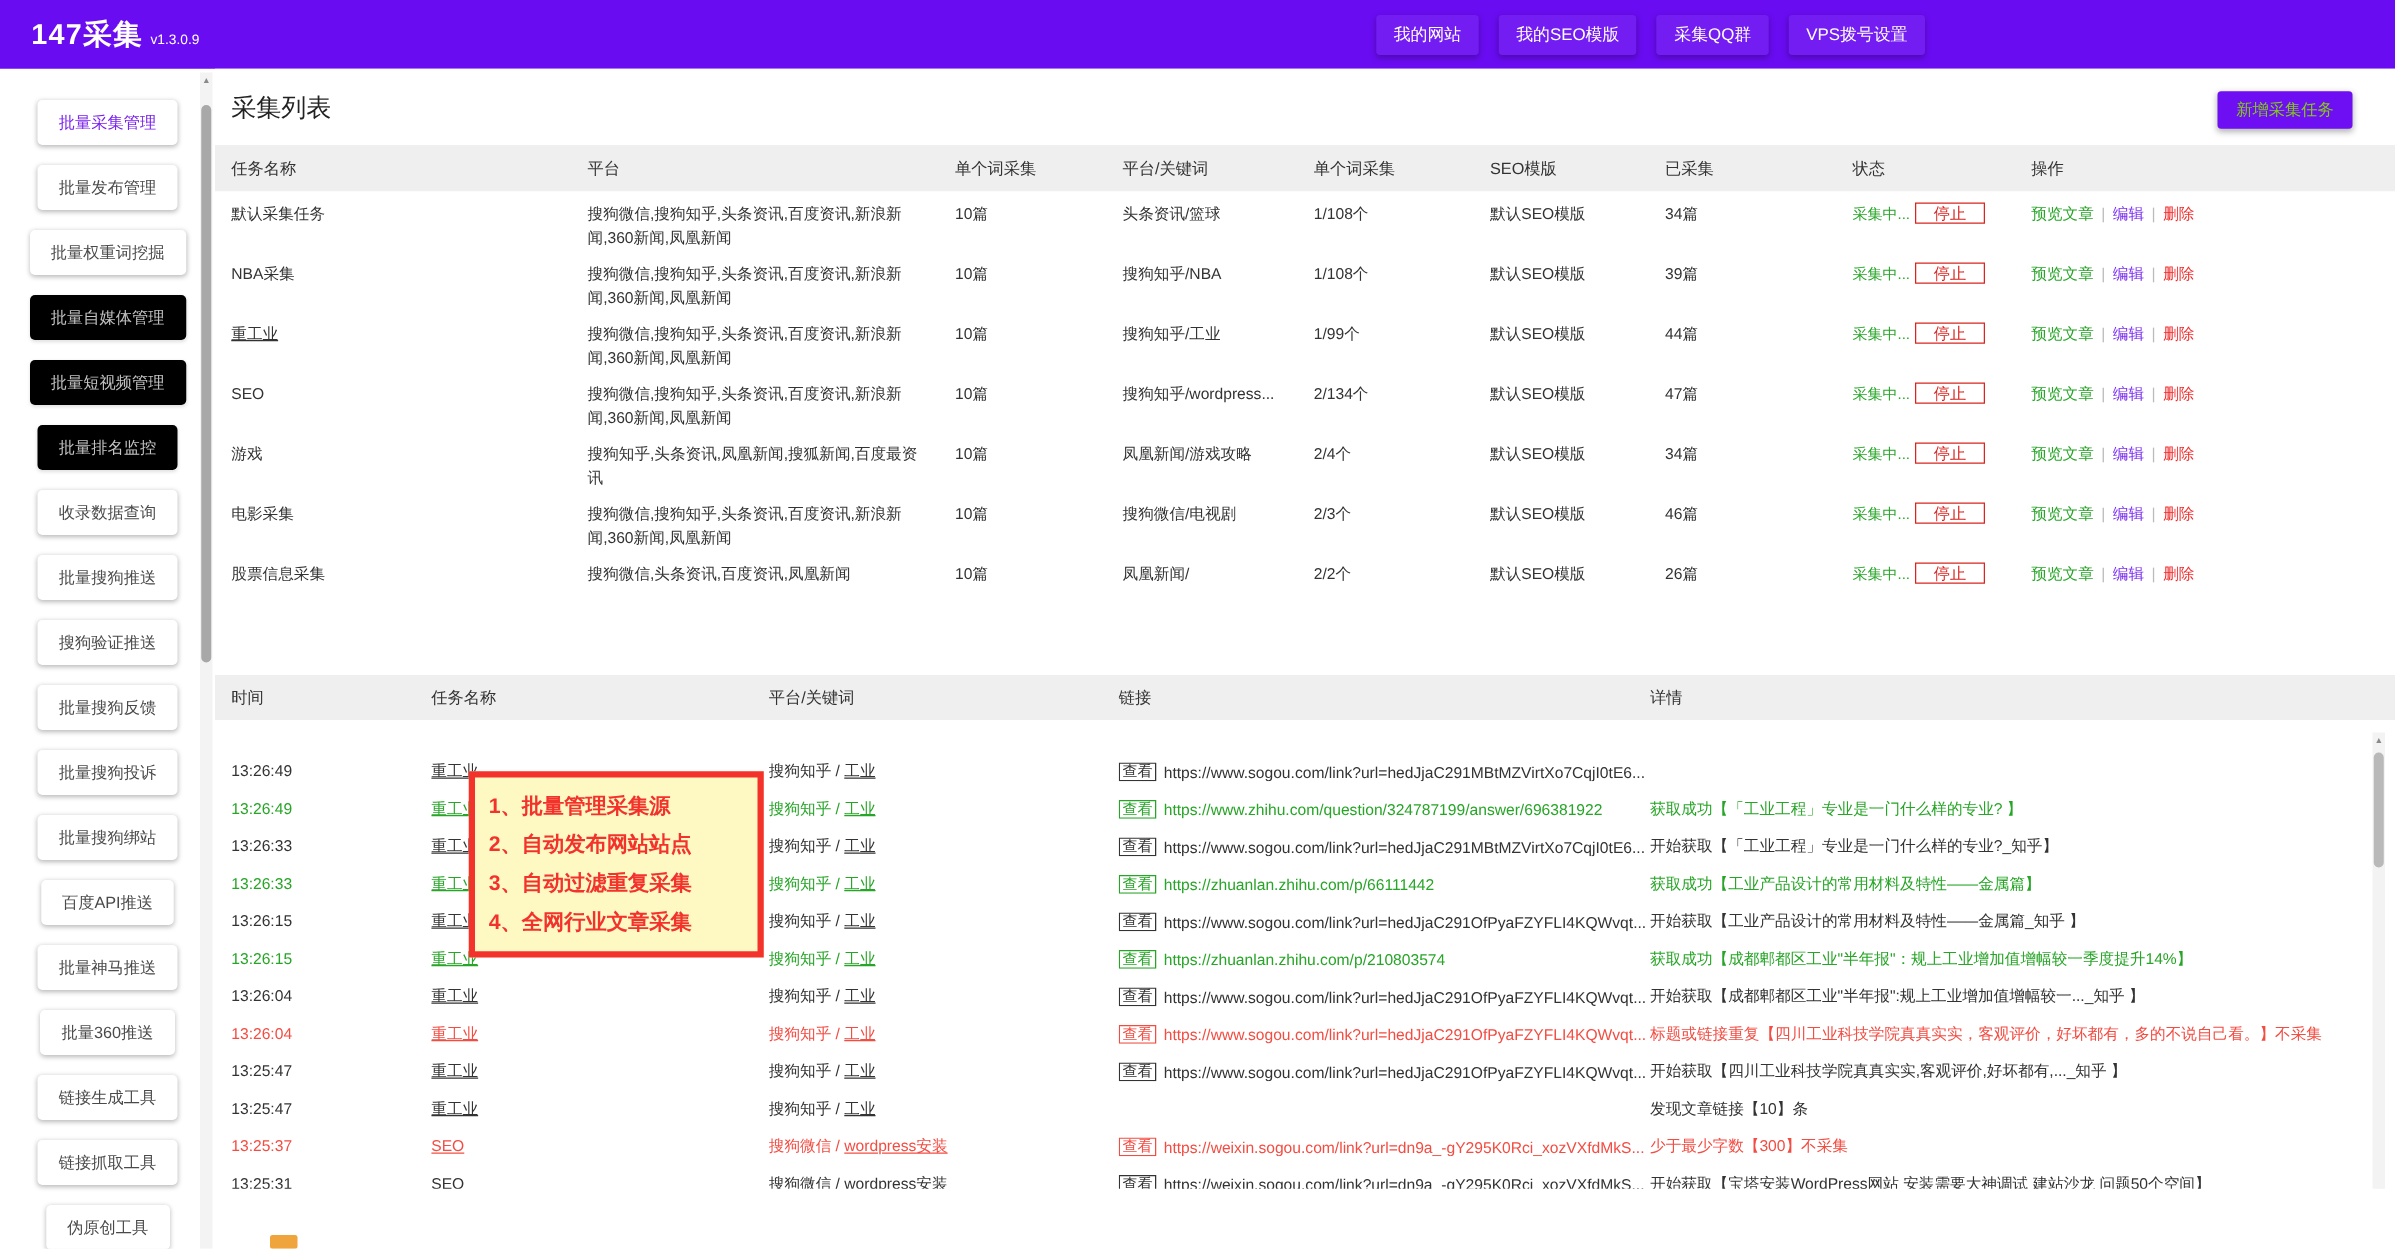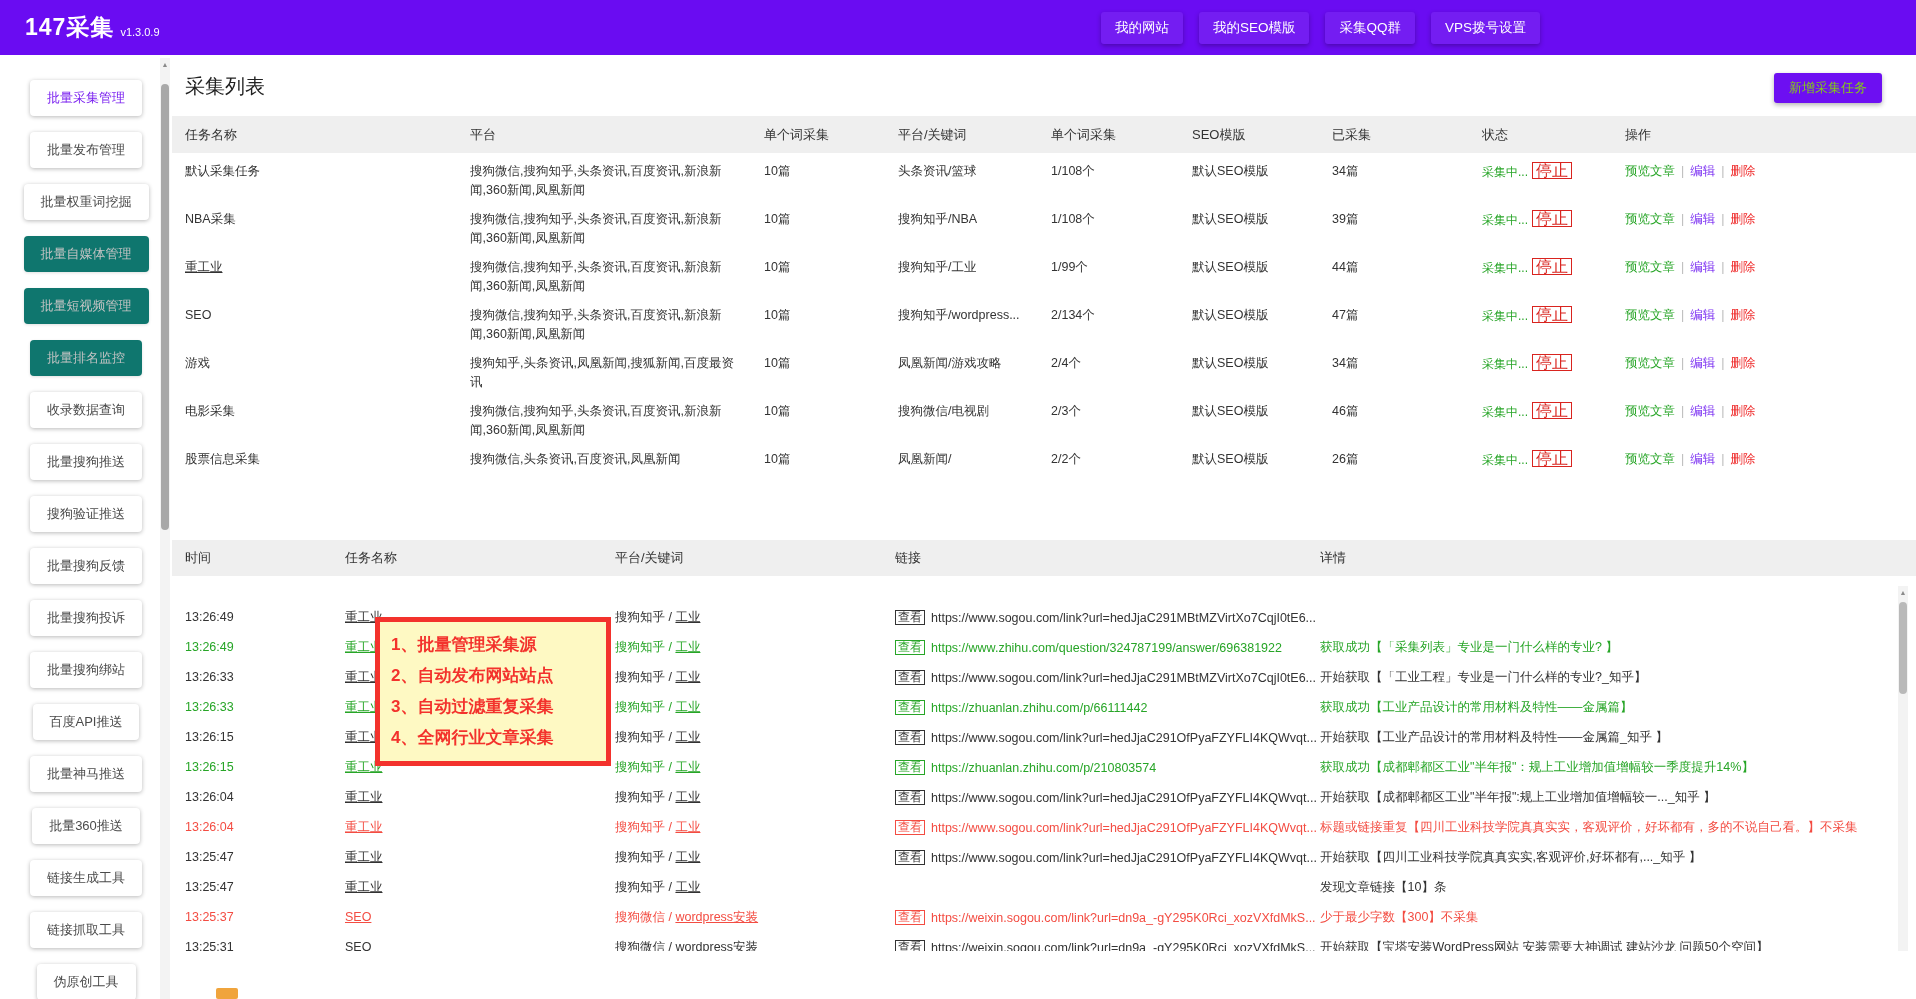--- a/index.html
+++ b/index.html
@@ -15,21 +15,21 @@
   .brand .ver{font-size:11px;margin-left:6px;margin-top:8px;}
   .top-nav{position:absolute;right:376px;top:0;height:55px;display:flex;align-items:center;gap:16px;}
   .nav-btn{color:#fff;font-size:13.5px;padding:7px 14px;border-radius:3px;
     background:rgba(255,255,255,0.07);box-shadow:0 2px 5px rgba(0,0,0,0.28);cursor:pointer;white-space:nowrap;}
   
   .sidebar{position:absolute;left:10px;top:80px;width:152px;display:flex;flex-direction:column;align-items:center;}
   .side-item{height:36px;margin-bottom:16px;padding:0 17px;display:flex;align-items:center;justify-content:center;
     background:#fff;border-radius:4px;box-shadow:0 1px 4px rgba(0,0,0,0.28);
     font-size:13px;color:#4a4a4a;white-space:nowrap;cursor:pointer;}
   .side-item.active{color:#7a20f0;}
-  .side-item.disabled{color:#c3c3c3;background:#0f766e;box-shadow:0 1px 3px rgba(0,0,0,0.12);cursor:default;}
+  .side-item.disabled{color:#c3c3c3;background:#000000;box-shadow:0 1px 3px rgba(0,0,0,0.12);cursor:default;}
   
   .vscroll{position:absolute;background:#f3f3f3;width:10px;}
   .vscroll .arrow{position:absolute;left:0;top:2px;width:10px;text-align:center;font-size:7px;color:#8a8a8a;line-height:10px;}
   .vscroll .thumb{position:absolute;left:1px;width:8px;background:#b9b9b9;border-radius:4px;}
   #content-scrollbar{left:160px;top:58px;height:941px;}
   #content-scrollbar .thumb{top:26px;height:446px;background:#a8a8a8;}
   #log-scrollbar{left:1898px;top:586px;height:365px;}
   #log-scrollbar .thumb{top:16px;height:92px;}
   
   .main{position:absolute;left:172px;top:55px;width:1744px;height:944px;background:#fff;}
@@ -38,22 +38,22 @@
     background:#6d0ff2;color:#84cc16;font-size:13px;border-radius:3px;box-shadow:0 2px 5px rgba(0,0,0,0.3);cursor:pointer;}
   
   .tgrid{display:grid;grid-template-columns:285px 294px 134px 153px 141px 140px 150px 143px auto;padding-left:13px;}
   .task-header{position:absolute;left:0;top:61px;width:1744px;height:37px;background:#efefef;
     font-size:13px;color:#333;align-items:center;}
   .task-body{position:absolute;left:0;top:98px;width:1744px;}
   .task-row{min-height:48px;font-size:12.5px;align-items:start;}
   .task-row>div{padding-top:9px;line-height:1.55;padding-right:18px;}
   .u{text-decoration:underline;}
   .status-running{color:#27a527;font-size:12px;}
-  .stop-badge{display:inline-block;border:1px solid #d9241f;color:#d9241f;font-size:16px;line-height:15px;
-    padding:0 3px;margin-left:4px;cursor:pointer;}
+  .stop-badge{display:inline-block;border:1px solid #d9241f;color:#d9241f;font-size:13px;line-height:15px;
+    padding:0 14px;margin-left:4px;cursor:pointer;}
   .op-green{color:#27a527;cursor:pointer;}
   .op-purple{color:#7b2ff2;cursor:pointer;}
   .op-red{color:#ef2b2b;cursor:pointer;}
   .op-sep{color:#bbb;margin:0 6px;}
   
   .lgrid{display:grid;grid-template-columns:160px 270px 280px 425px auto;padding-left:13px;}
   .log-header{position:absolute;left:0;top:485px;width:1744px;height:36px;background:#efefef;
     font-size:13px;color:#333;align-items:center;}
   .log-body{position:absolute;left:0;top:521px;width:1744px;height:375px;overflow:hidden;padding-top:26px;box-sizing:border-box;}
   .log-row{height:30px;font-size:12.5px;align-items:center;white-space:nowrap;}
@@ -284,21 +284,21 @@
     <div>13:26:49</div>
     <div><span class="task-name">重工业</span></div>
     <div><span>搜狗知乎 / </span><span class="kw">工业</span></div>
     <div><span class="view-badge">查看</span><span>https://www.sogou.com/link?url=hedJjaC291MBtMZVirtXo7CqjI0tE6...</span></div>
   </div>
       <div class="log-row lgrid st-success">
     <div>13:26:49</div>
     <div><span class="task-name">重工业</span></div>
     <div><span>搜狗知乎 / </span><span class="kw">工业</span></div>
     <div><span class="view-badge">查看</span><span>https://www.zhihu.com/question/324787199/answer/696381922</span></div>
-    <div>获取成功【「采集列表」专业是一门什么样的专业? 】</div>
+    <div>获取成功【「工业工程」专业是一门什么样的专业? 】</div>
   </div>
       <div class="log-row lgrid st-normal">
     <div>13:26:33</div>
     <div><span class="task-name">重工业</span></div>
     <div><span>搜狗知乎 / </span><span class="kw">工业</span></div>
     <div><span class="view-badge">查看</span><span>https://www.sogou.com/link?url=hedJjaC291MBtMZVirtXo7CqjI0tE6...</span></div>
     <div>开始获取【「工业工程」专业是一门什么样的专业?_知乎】</div>
   </div>
       <div class="log-row lgrid st-success">
     <div>13:26:33</div>

